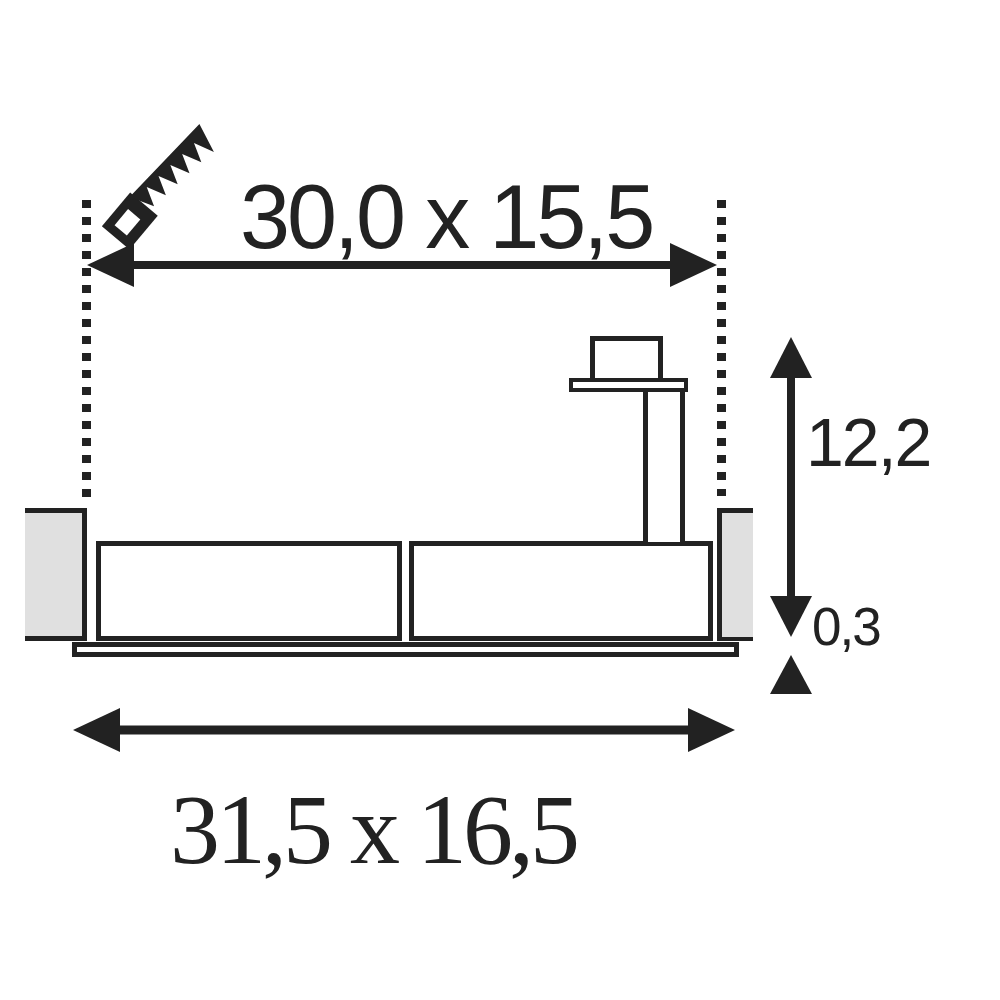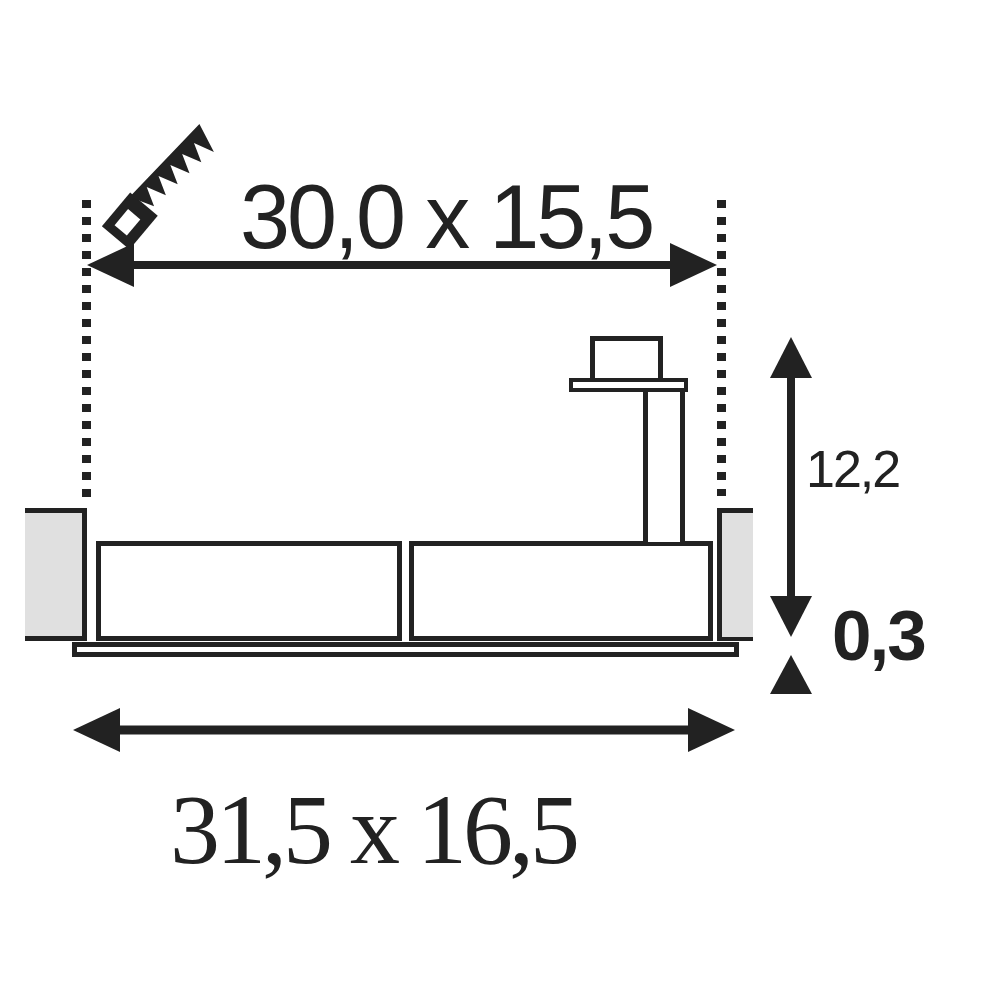--- a/index.html
+++ b/index.html
@@ -18,22 +18,22 @@
   }
   .abs{position:absolute;}
   
   .dim-label{
     position:absolute;
     line-height:1;
     color:var(--ink);
     white-space:nowrap;
   }
   .dim-label.cutout  {left:240px;top:172px;font-size:90px;letter-spacing:-3px;}
-  .dim-label.depth   {left:806px;top:443px;font-size:52px;letter-spacing:-2px;}
-  .dim-label.trim    {left:832px;top:600px;font-size:71px;letter-spacing:-2px;font-weight:bold;}
+  .dim-label.depth   {left:806px;top:408px;font-size:68px;letter-spacing:-2px;}
+  .dim-label.trim    {left:812px;top:600px;font-size:53px;letter-spacing:-2px;}
   .dim-label.overall {left:170px;top:780px;font-size:100px;letter-spacing:-4px;font-family:Liberation Serif, serif;}
   
   .dotted-line{
     position:absolute;width:9px;
     background-image:repeating-linear-gradient(to bottom,
       var(--ink) 0px,var(--ink) 8px,transparent 8px,transparent 17px);
   }
   .dotted-left {left:82px; top:200px;height:303px;}
   .dotted-right{left:717px;top:200px;height:296px;}
   

